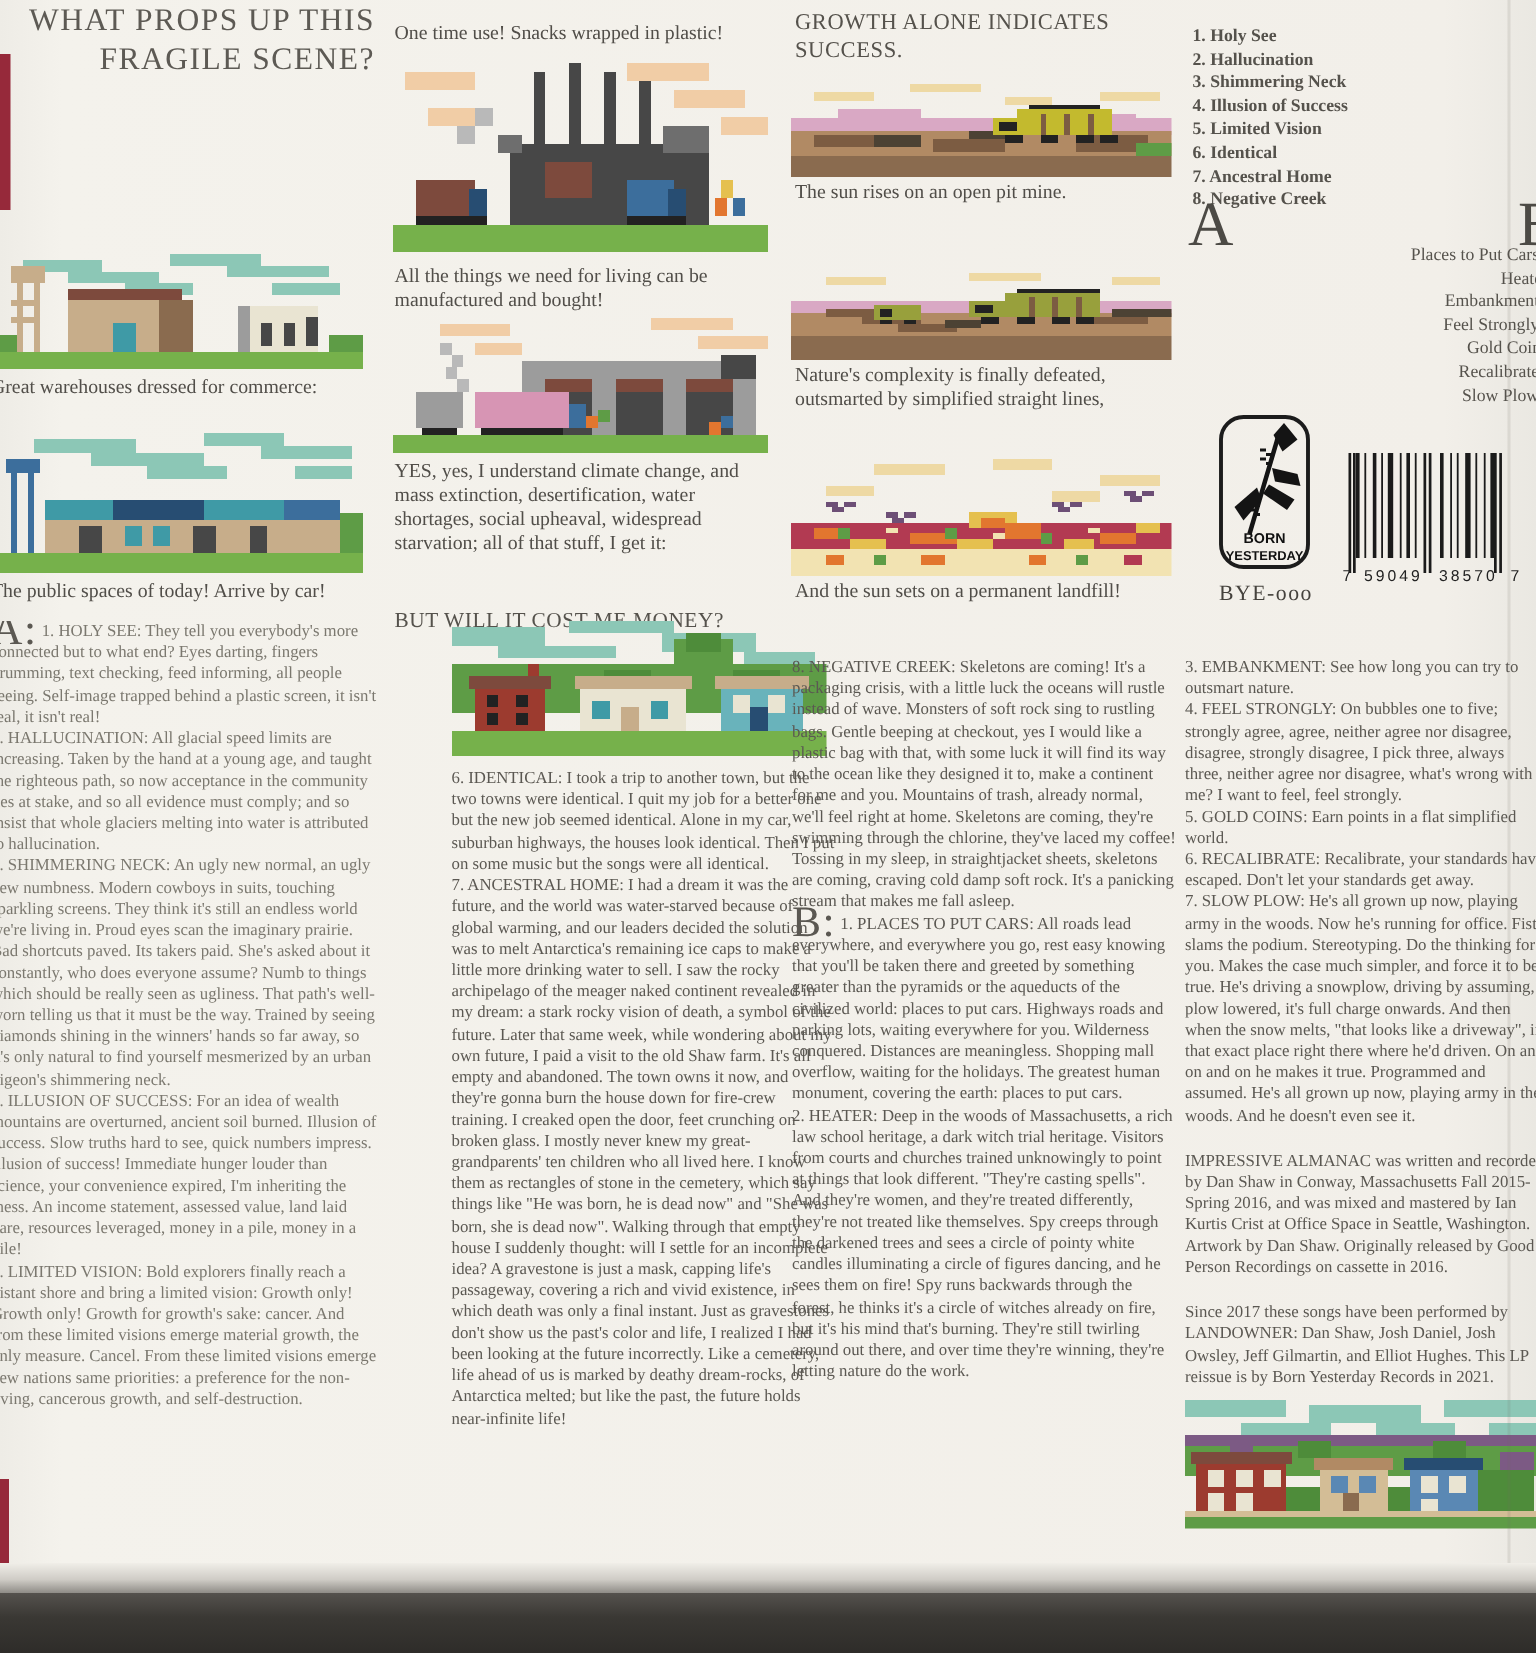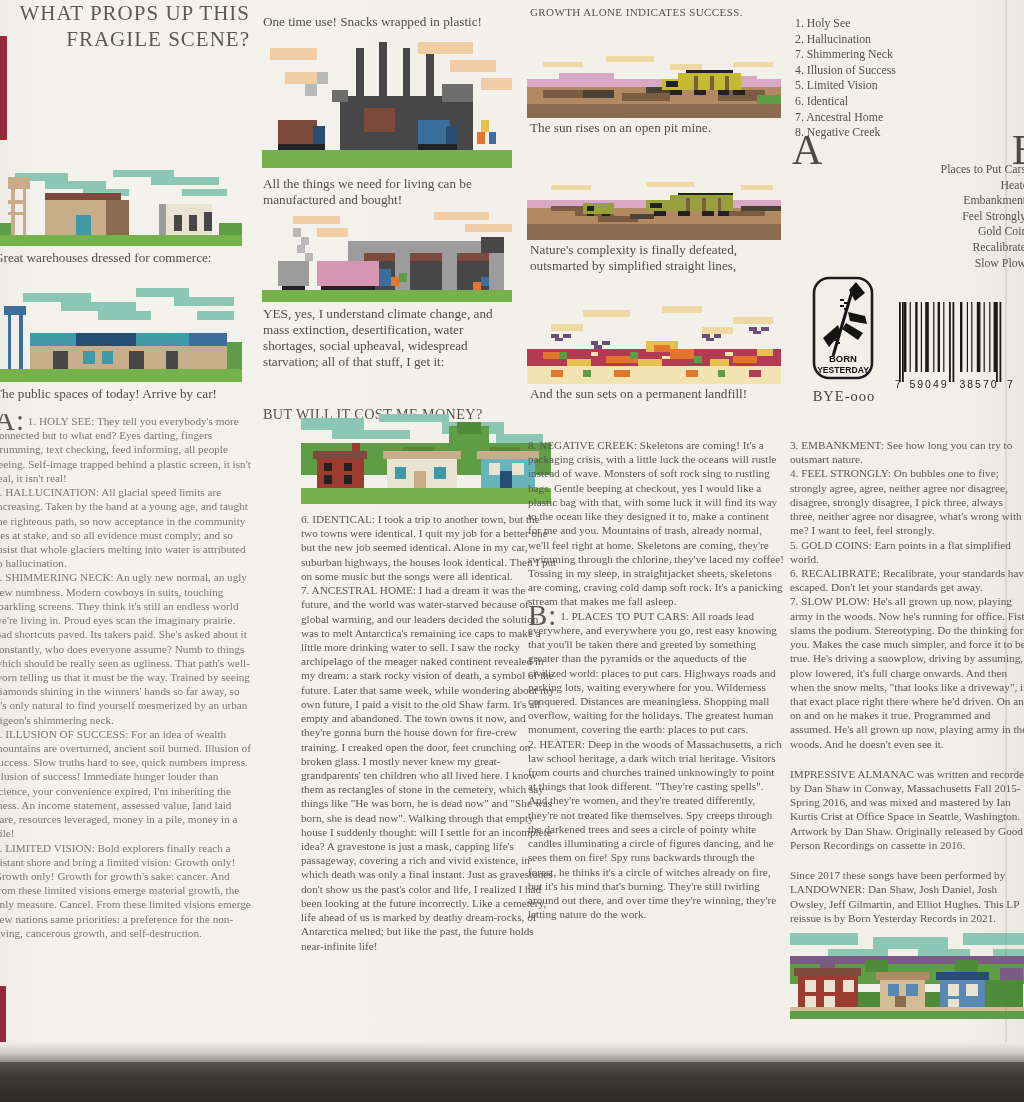--- a/index.html
+++ b/index.html
@@ -10,21 +10,21 @@
          background:linear-gradient(90deg,#eeece6 0%,#f4f2ec 4%,#f2efe9 94%,#eae8e2 100%);overflow:hidden;}
   .crease{position:absolute;left:1005px;top:0;width:2px;height:1046px;background:rgba(110,105,98,.14);}
   .edge-strip{position:absolute;left:0;top:1042px;width:1024px;height:20px;
          background:linear-gradient(#f0eee8,#cfccc6 55%,#8f8c87);}
   .table-strip{position:absolute;left:0;top:1062px;width:1024px;height:40px;
          background:linear-gradient(#55524e,#3a3834 40%,#2e2c29);}
   .red-sliver{position:absolute;background:#96293a;}
   .abs{position:absolute;}
   .headline{font-size:21px;line-height:1.24;letter-spacing:1px;color:#5d5a54;text-align:right;}
   .caption{font-size:13.2px;line-height:1.22;color:#514e49;}
-  .caption-big{font-size:11px;line-height:1.25;letter-spacing:.4px;color:#55524c;}
+  .caption-big{font-size:15px;line-height:1.25;letter-spacing:.4px;color:#55524c;}
   .emph{font-size:14.2px;letter-spacing:.4px;color:#55524c;}
   .body-col p{margin:0;font-size:11.2px;line-height:1.27;color:#5b5852;text-align:left;}
   .faded p{color:#7b786f;}
   .lead{font-size:29px;line-height:10px;vertical-align:-5px;letter-spacing:1px;color:#5b5852;}
   .tracklist div{font-size:11.8px;line-height:15.6px;color:#55524c;}
   .side-b{text-align:right;}
   .bigletter{font-size:42px;color:#4c4a45;}
   .mt14{margin-top:14px;}
   .mt16{margin-top:16px !important;}
   .art{display:block;}
@@ -257,24 +257,24 @@
         <rect x="0" y="17" width="64" height="5" fill="#f2e3b2"></rect>
         <rect x="6" y="18" width="3" height="2" fill="#e2762f"></rect>
         <rect x="22" y="18" width="4" height="2" fill="#e2762f"></rect>
         <rect x="40" y="18" width="3" height="2" fill="#e2762f"></rect>
         <rect x="14" y="18" width="2" height="2" fill="#5e9c46"></rect>
         <rect x="48" y="18" width="2" height="2" fill="#5e9c46"></rect>
         <rect x="56" y="18" width="3" height="2" fill="#b23a52"></rect>
       </svg>
     <div class="abs caption" style="left:530px;top:386px;width:252px;">And the sun sets on a permanent landfill!</div>
 
-    <div class="abs tracklist" style="left:795px;top:16px;width:200px;">
+    <div class="abs tracklist" style="left:795px;top:16px;width:200px;font-weight:bold;">
       <div>1. Holy See</div>
       <div>2. Hallucination</div>
-      <div>7. Shimmering Neck</div>
+      <div>3. Shimmering Neck</div>
       <div>4. Illusion of Success</div>
       <div>5. Limited Vision</div>
       <div>6. Identical</div>
       <div>7. Ancestral Home</div>
       <div>8. Negative Creek</div>
     </div>
     <div class="abs bigletter" style="left:792px;top:126px;">A</div>
     <div class="abs bigletter" style="left:1012px;top:126px;">B</div>
     <div class="abs tracklist side-b" style="left:856px;top:162px;width:176px;">
       <div>Places to Put Cars .</div>

